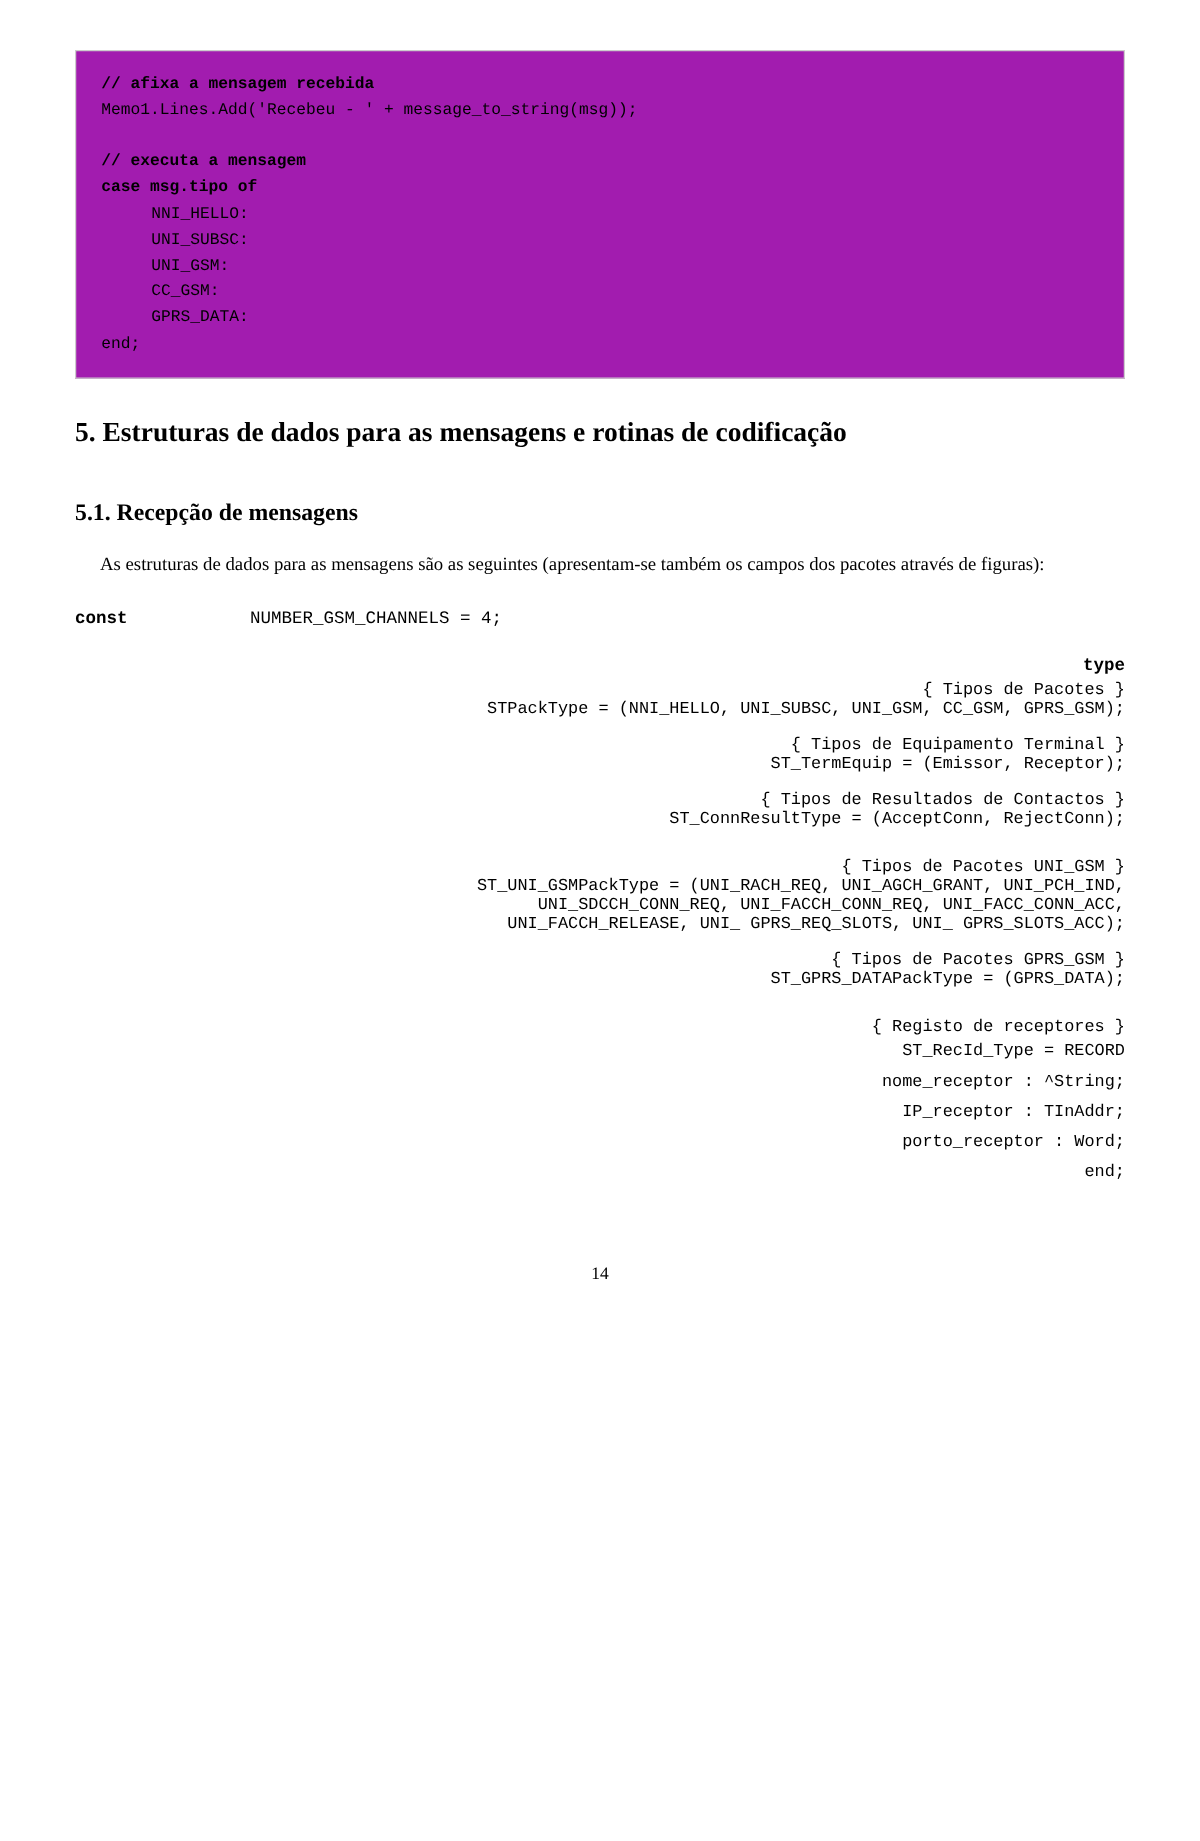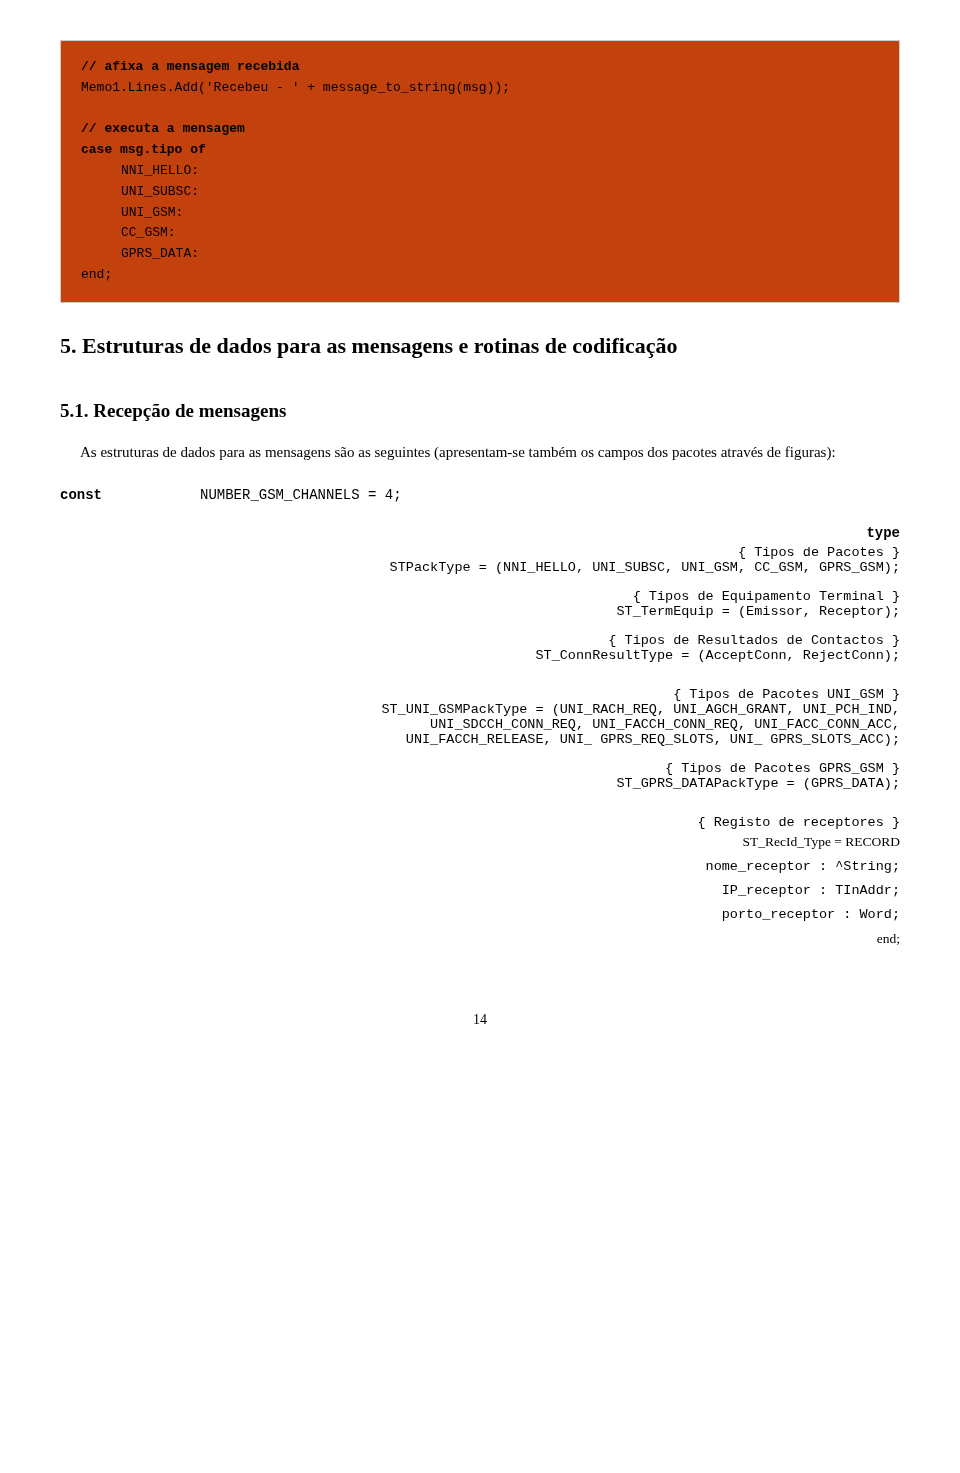--- a/index.html
+++ b/index.html
@@ -12,21 +12,21 @@
       background: #ffffff;
       font-family: 'Times New Roman', Times, serif;
       font-size: 15px;
       color: #000000;
       width: 960px;
       min-height: 1473px;
       padding: 40px 60px 60px 60px;
     }
 
     .code-block {
-      background: #c2410c;
+      background: #a21caf;
       border: 1px solid #cccccc;
       padding: 16px 20px;
       font-family: 'Courier New', Courier, monospace;
       font-size: 13px;
       margin-bottom: 30px;
       line-height: 1.6;
     }
 
     .code-block .bold {
       font-weight: bold;
@@ -108,21 +108,20 @@
     }
 
     .record-block {
       font-family: 'Courier New', Courier, monospace;
       font-size: 13.5px;
       line-height: 1.8;
     }
 
     .record-block .indent1 {
       margin-left: 40px;
-      font-family: Liberation Serif, serif;
     }
 
     .record-block .indent2 {
       margin-left: 80px;
     }
   </style>
 </head>
 <body>
 
 <div class="code-block">

